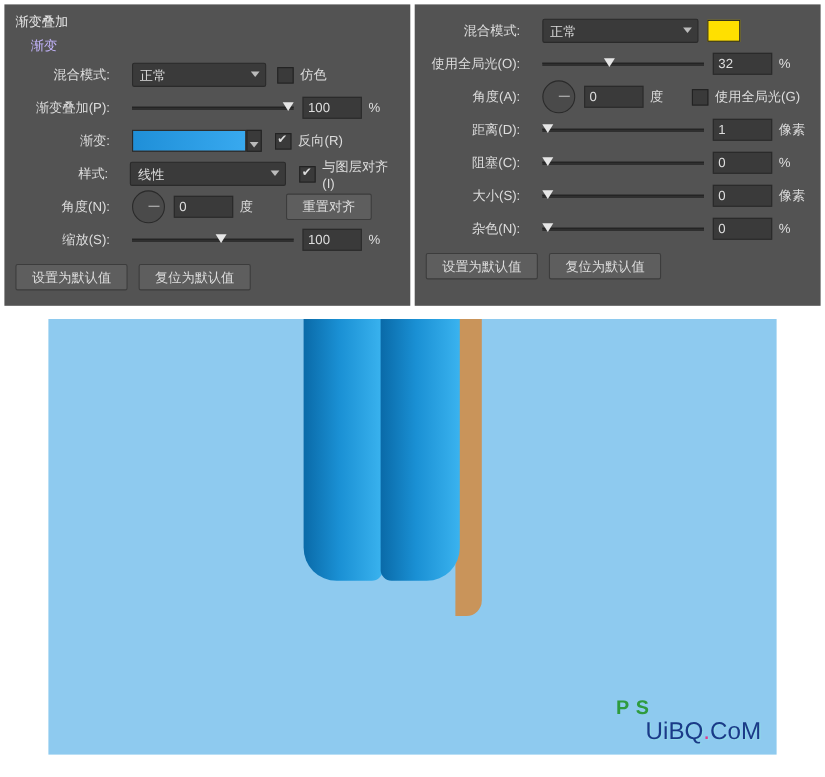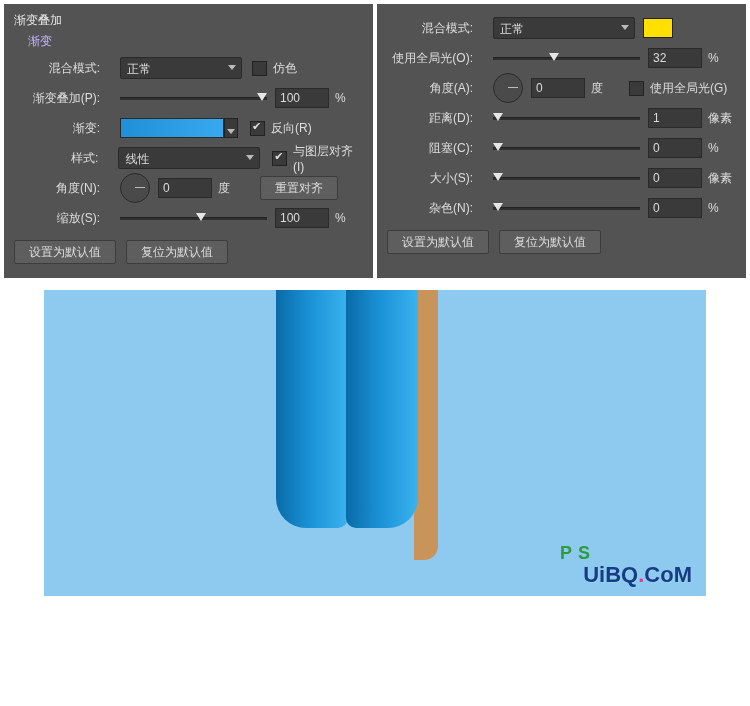--- a/index.html
+++ b/index.html
@@ -21,27 +21,27 @@
   .ck-lbl{color:#ddd}
   .grad-prev{width:102px;height:18px;border:1px solid #2a2a2a;background:linear-gradient(90deg,#1f8fd8,#38a9ef)}
   .dial{width:28px;height:28px;border:1px solid #2a2a2a;border-radius:50%;background:#4a4a4a;position:relative;margin-right:8px}
   .dial::after{content:"";position:absolute;left:14px;top:13px;width:10px;height:1px;background:#bbb}
   .btn{height:22px;background:#5e5e5e;border:1px solid #3c3c3c;color:#ddd;display:flex;align-items:center;justify-content:center;padding:0 14px;border-radius:2px;cursor:pointer}
   .btn-row{display:flex;gap:10px;justify-content:flex-start;margin-top:10px}
   .swatch{width:28px;height:18px;border:1px solid #222}
   .contour{width:28px;height:26px;border:1px solid #222;background:linear-gradient(135deg,#fff 0 49%,#000 51% 100%);margin-right:2px}
   .sm-caret{width:12px;height:26px;background:#3a3a3a;border:1px solid #222;position:relative}
   .sm-caret::after{content:"";position:absolute;left:2px;top:10px;border-left:4px solid transparent;border-right:4px solid transparent;border-top:5px solid #bbb}
-  .preview{margin:8px 44px 0;height:306px;background:#8ecaef;position:relative;overflow:hidden}
+  .preview{margin:8px 44px 0;height:396px;background:#8ecaef;position:relative;overflow:hidden}
   .pencil{position:absolute;left:222px;top:0;width:160px;height:306px}
   .body-left,.body-right{position:absolute;top:0;width:72px;height:238px}
   .body-left{left:10px;background:linear-gradient(90deg,#0a6aa8,#1a90d4 45%,#3ab3ef);border-bottom-left-radius:30px;border-bottom-right-radius:10px}
   .body-right{left:80px;background:linear-gradient(90deg,#0a6aa8,#1a90d4 45%,#3ab3ef);border-bottom-left-radius:10px;border-bottom-right-radius:30px}
   .wood{position:absolute;left:148px;top:0;width:24px;height:270px;background:#c9945a;border-bottom-right-radius:14px}
-  .watermark{position:absolute;right:14px;bottom:8px;font-size:22px;font-weight:bold;color:#1a3a88;text-shadow:1px 1px 0 #8fd9e9}
+  .watermark{position:absolute;right:14px;bottom:8px;font-size:22px;font-weight:normal;color:#1a3a88;text-shadow:1px 1px 0 #8fd9e9}
   .watermark .dot{color:#e03a8a}
   .ps-badge{position:absolute;right:110px;bottom:32px;font-size:18px;font-weight:bold;color:#2e9b3e;letter-spacing:6px}
 </style>
 </head>
 <body>
 
 <div class="panels">
 
   <div class="panel">
     <div class="panel-title">渐变叠加</div>

